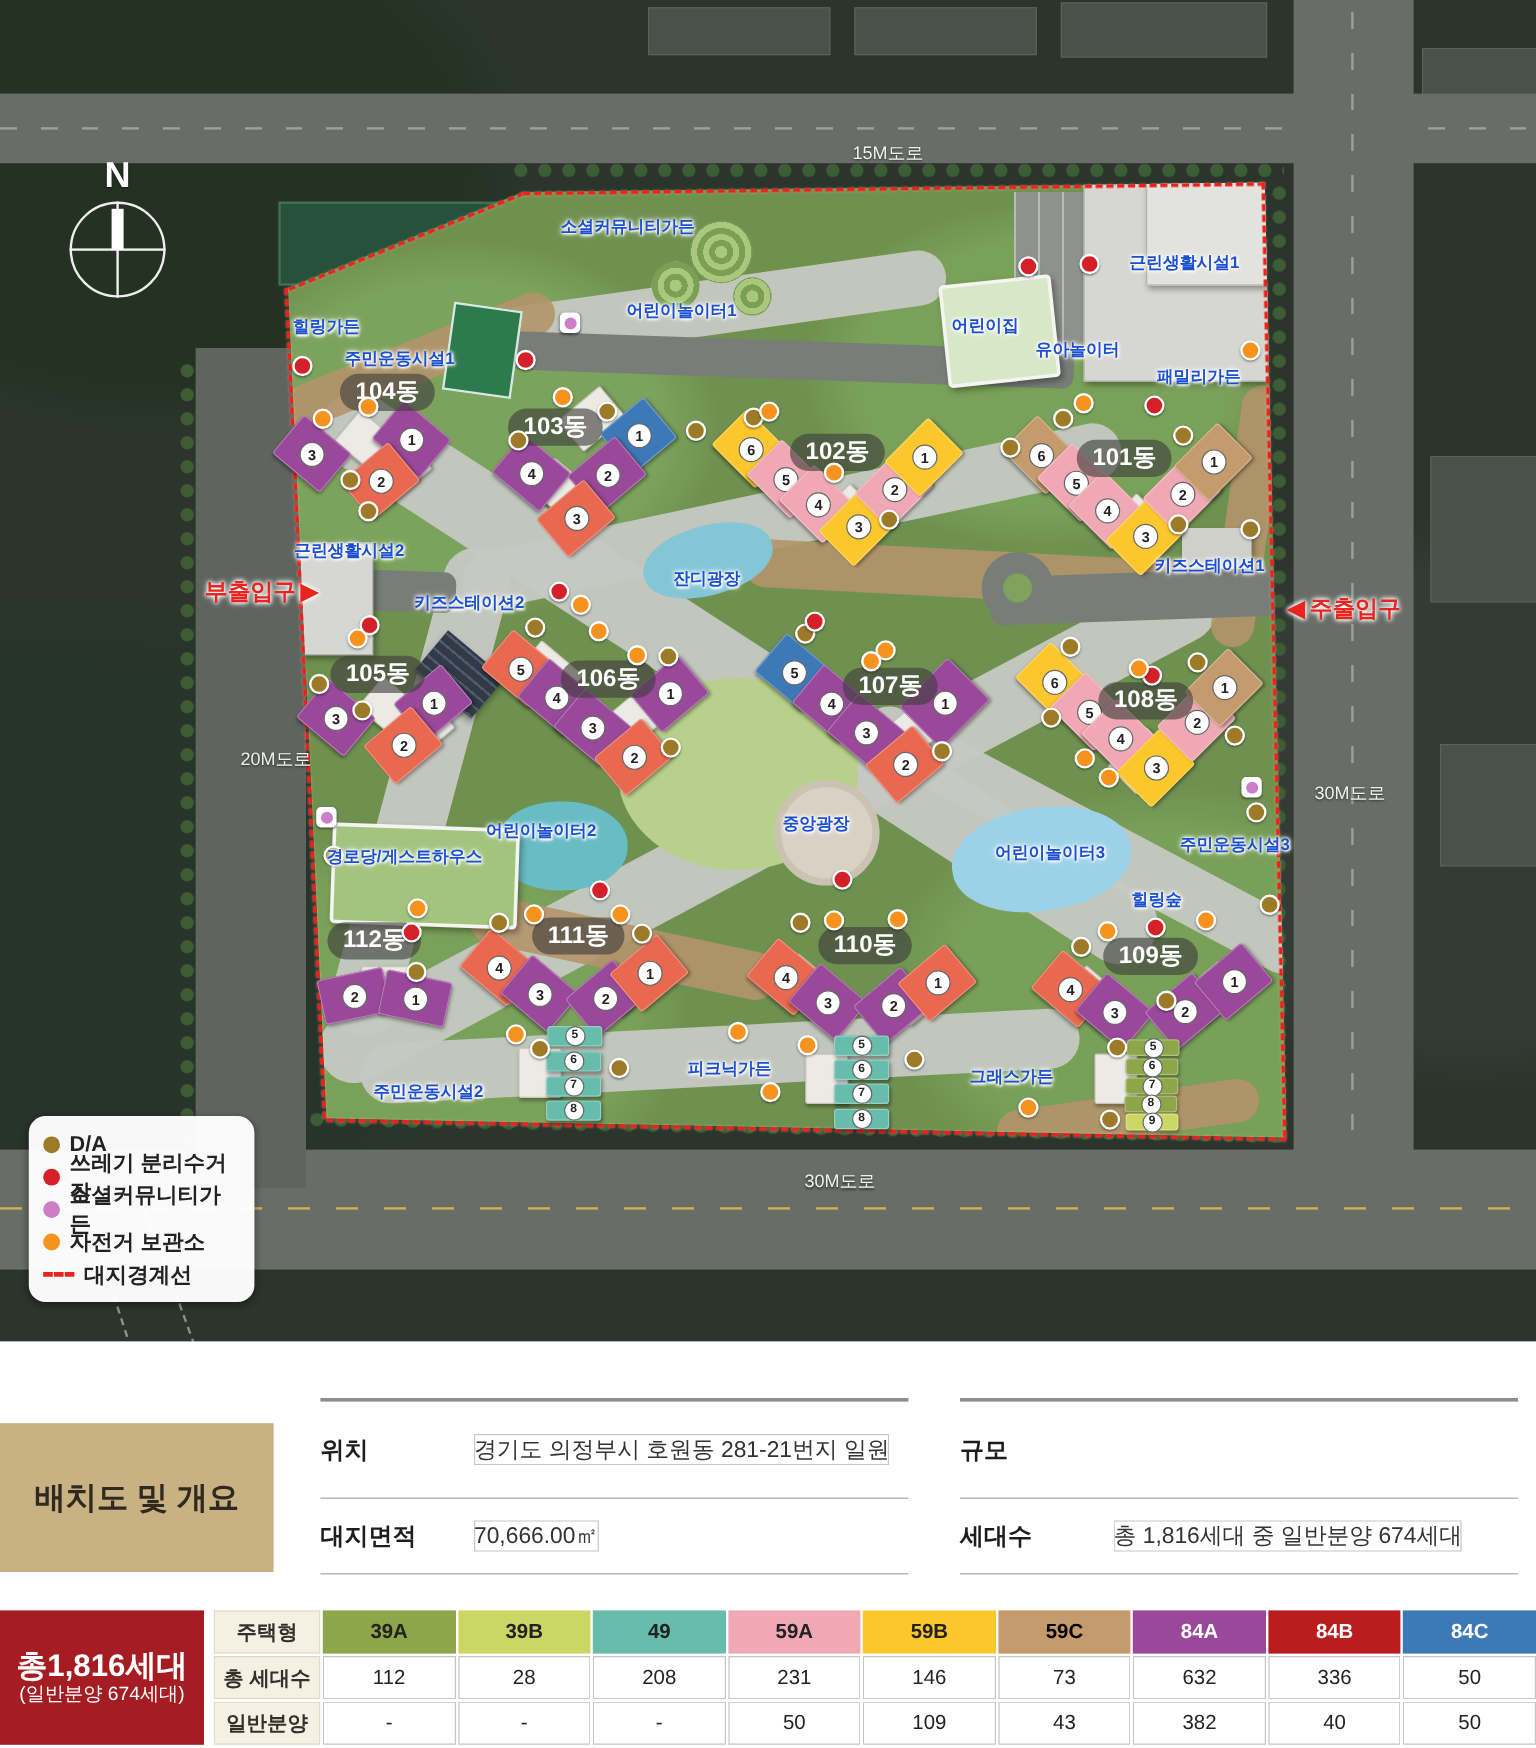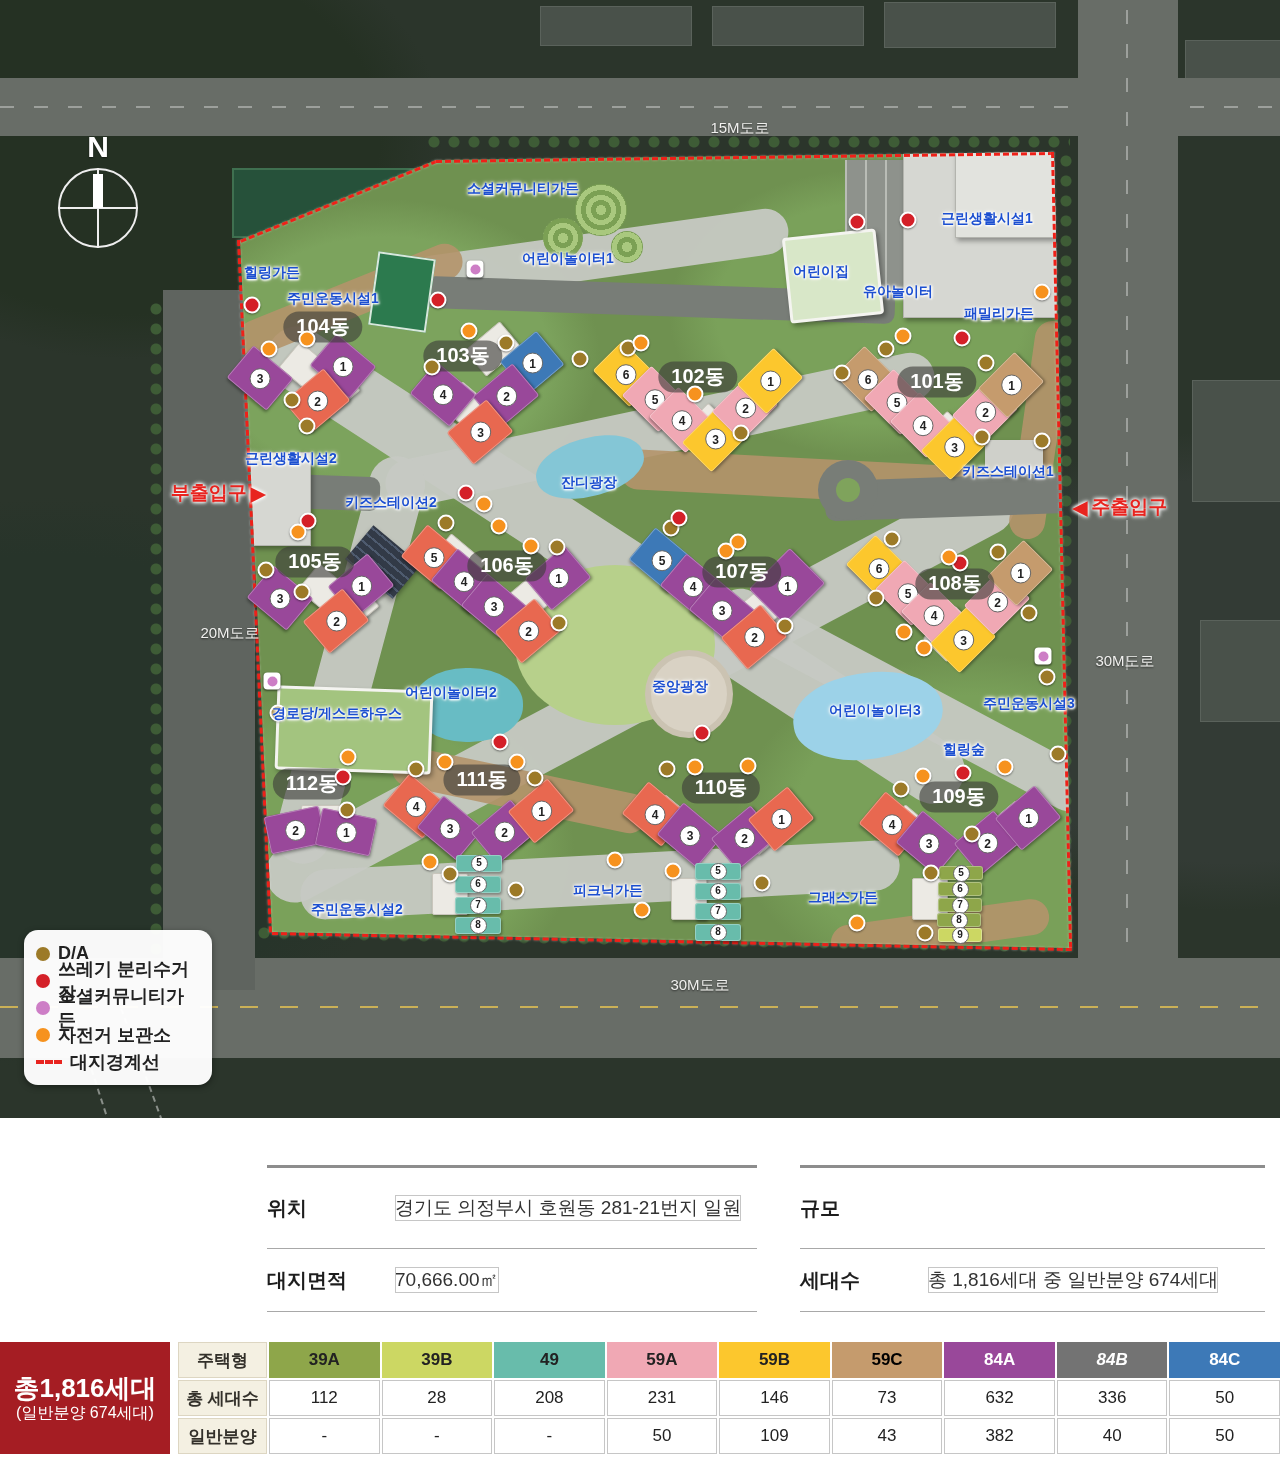--- a/index.html
+++ b/index.html
@@ -554,20 +554,21 @@
         </div>
       </div>
     <div class="legend-item">
       <span class="legend-dash"></span>
       <span>대지경계선</span>
     </div>
   </div>
 </div>
 
 <div class="bottom">
+  <div class="title-box">배치도 및 개요</div>
 
   <div class="info-col" style="left:267px;width:490px;">
     <div class="info-row r1">
       <span class="lbl">위치</span>
       <span class="val">경기도 의정부시 호원동 281-21번지 일원</span>
     </div>
     <div class="info-row r2">
       <span class="lbl">대지면적</span>
       <span class="val">70,666.00㎡</span>
     </div>
@@ -589,21 +590,21 @@
   </div>
   <div class="type-grid" id="type-grid">
       <div class="cell th-label">주택형</div>
       <div class="cell type-head" style="background: rgb(142, 166, 74); color: rgb(34, 34, 34);">39A</div>
       <div class="cell type-head" style="background: rgb(204, 215, 99); color: rgb(34, 34, 34);">39B</div>
       <div class="cell type-head" style="background: rgb(104, 188, 171); color: rgb(34, 34, 34);">49</div>
       <div class="cell type-head" style="background: rgb(240, 168, 180); color: rgb(34, 34, 34); text-align: center;">59A</div>
       <div class="cell type-head" style="background: rgb(252, 199, 45); color: rgb(34, 34, 34);">59B</div>
       <div class="cell type-head" style="background: rgb(197, 155, 109); color: #000000;">59C</div>
       <div class="cell type-head" style="background: rgb(153, 72, 154); color: rgb(255, 255, 255);">84A</div>
-      <div class="cell type-head" style="background: #737373; color: rgb(255, 255, 255); font-style: italic;">84B</div>
+      <div class="cell type-head" style="background: #b91c1c; color: rgb(255, 255, 255);">84B</div>
       <div class="cell type-head" style="background: rgb(61, 121, 183); color: rgb(255, 255, 255);">84C</div>
       <div class="cell th-label">총 세대수</div>
       <div class="cell val">112</div>
       <div class="cell val">28</div>
       <div class="cell val">208</div>
       <div class="cell val">231</div>
       <div class="cell val">146</div>
       <div class="cell val">73</div>
       <div class="cell val">632</div>
       <div class="cell val">336</div>

